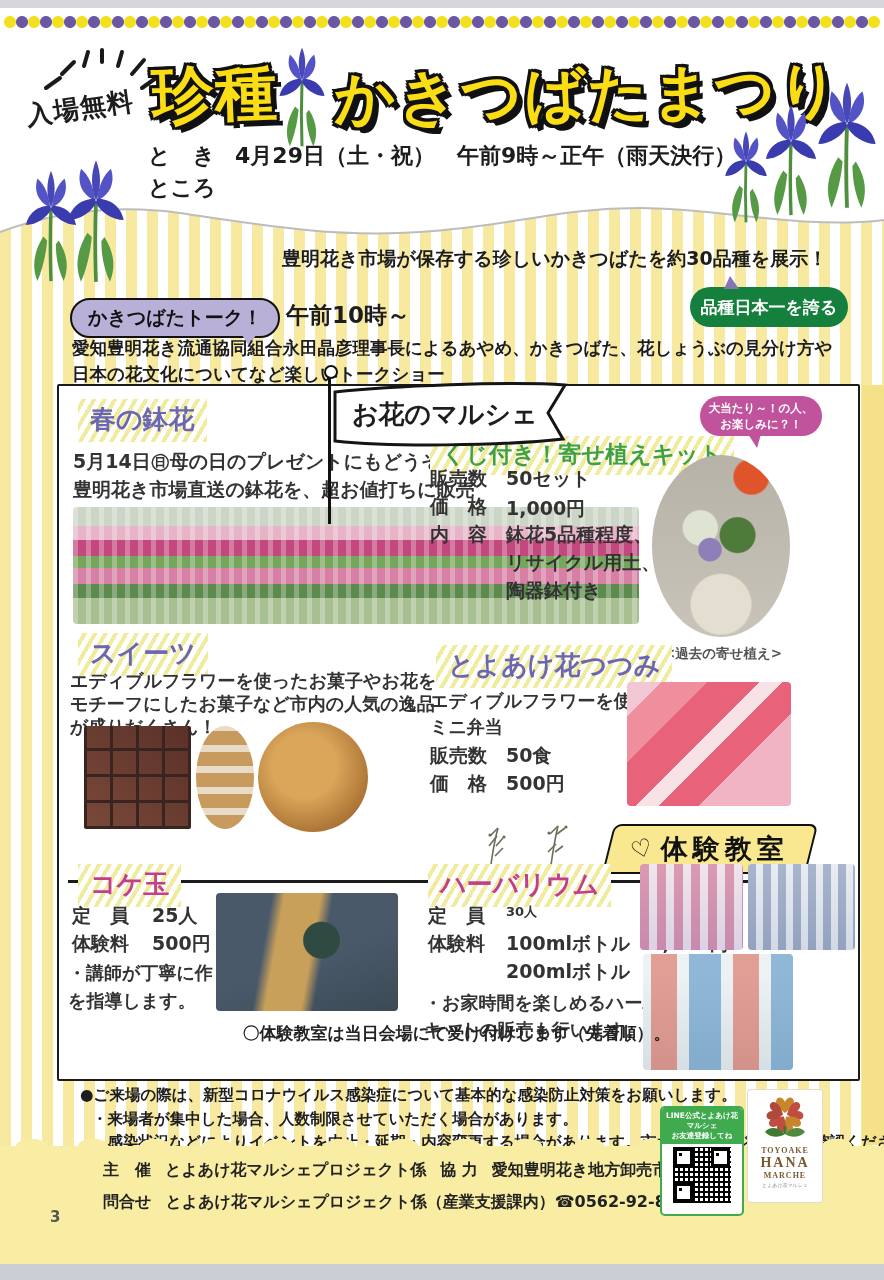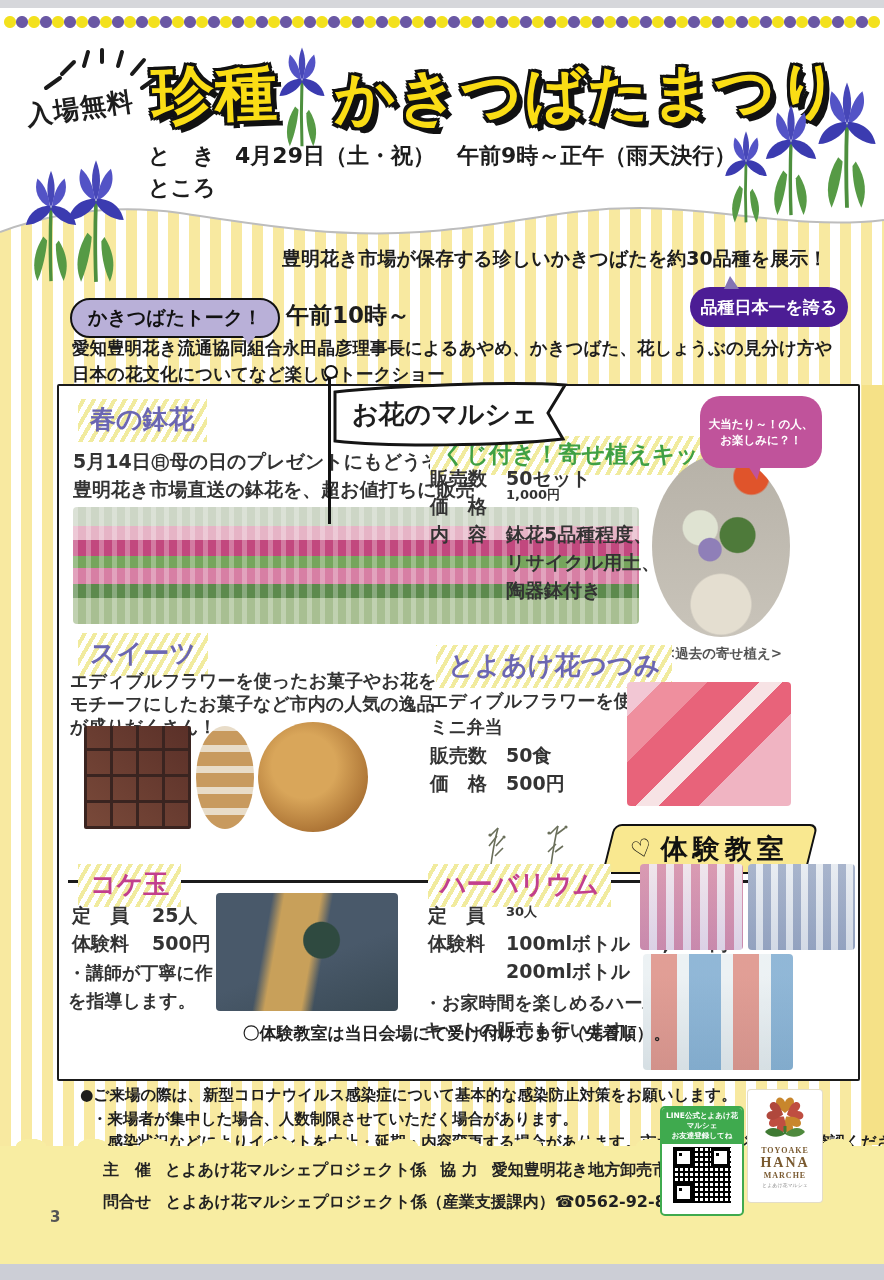--- a/index.html
+++ b/index.html
@@ -23,26 +23,26 @@
   .side-band{position:absolute;left:862px;top:385px;width:22px;height:760px;background:#f5e187;}
   .wave{position:absolute;left:0;top:196px;width:884px;height:46px;}
   
   .big-title{position:absolute;font-weight:bold;color:#fadd15;letter-spacing:1px;
     text-shadow:3px 3px 0 #111,-3px -3px 0 #111,3px -3px 0 #111,-3px 3px 0 #111,3px 0 0 #111,-3px 0 0 #111,0 3px 0 #111,0 -3px 0 #111,6px 6px 0 #111;}
   
   .pill{position:absolute;background:#b9b0d8;border:2.5px solid #111;border-radius:22px;
     padding:5px 16px;font-weight:bold;color:#111;font-size:19px;}
   .pill .tail{position:absolute;right:22px;bottom:-10px;width:0;height:0;
     border-left:7px solid transparent;border-right:7px solid transparent;border-top:11px solid #b9b0d8;}
-  .bubble-purple{position:absolute;background:#4c1d95;border-radius:22px;color:#fff;
+  .bubble-purple{position:absolute;background:#15803d;border-radius:22px;color:#fff;
     font-weight:bold;font-size:17px;text-align:center;line-height:40px;}
   .bubble-purple .tailup{position:absolute;left:34px;top:-11px;width:0;height:0;
     border-left:6px solid transparent;border-right:9px solid transparent;border-bottom:13px solid #8474b4;}
   .bubble-pink{position:absolute;background:#c0539b;border-radius:20px;color:#fff;
-    font-weight:bold;font-size:11.5px;text-align:center;padding:20px 6px;line-height:1.4;}
+    font-weight:bold;font-size:11.5px;text-align:center;padding:4px 6px;line-height:1.4;}
   .bubble-pink .taildn{position:absolute;left:48px;bottom:-12px;width:0;height:0;
     border-left:9px solid transparent;border-right:4px solid transparent;border-top:14px solid #c0539b;}
   
   .mainbox{position:absolute;left:57px;top:384px;width:799px;height:693px;background:#fff;
     border:2.5px solid #1b1b1b;border-radius:2px;}
   .hl{position:absolute;padding:3px 12px 5px;font-weight:bold;font-size:26px;white-space:nowrap;
     background:repeating-linear-gradient(-60deg,#f1eb9e 0 4px,#ffffff 4px 9px);}
   .c-purple{color:#6b66b2;}.c-green{color:#3fa044;}.c-magenta{color:#c23f8e;}
   .photo{position:absolute;border-radius:4px;}
   .divider{position:absolute;left:68px;top:880px;width:775px;height:3px;background:#1b1b1b;}
@@ -178,21 +178,21 @@
   <div class="t" style="left:73px;top:478px;font-size:19px">豊明花き市場直送の鉢花を、超お値打ちに販売</div>
   <div class="photo" style="left:73px;top:507px;width:566px;height:117px;
        background:linear-gradient(180deg,#cdd6c6 0 16%,#e6b4c6 16% 28%,#c2487e 28% 42%,#76a55c 42% 52%,#d77fa4 52% 66%,#5d8a4d 66% 78%,#a8bf92 78% 100%);">
     <div style="width:100%;height:100%;background:repeating-linear-gradient(90deg,rgba(255,255,255,.28) 0 5px,rgba(0,0,0,0) 5px 13px)"></div>
   </div>
 
   <div class="hl c-green" style="left:430px;top:436px;font-size:23px">くじ付き！寄せ植えキット</div>
   <div class="t" style="left:430px;top:467px;font-size:19px">販売数</div>
   <div class="t" style="left:506px;top:467px;font-size:19px">50セット</div>
   <div class="t" style="left:430px;top:495px;font-size:19px">価　格</div>
-  <div class="t" style="left:506px;top:487px;font-size:13px">1,000円</div>
+  <div class="t" style="left:506px;top:497px;font-size:19px">1,000円</div>
   <div class="t" style="left:430px;top:523px;font-size:19px">内　容</div>
   <div class="t" style="left:506px;top:523px;font-size:19px">鉢花5品種程度、</div>
   <div class="t" style="left:506px;top:551px;font-size:19px">リサイクル用土、</div>
   <div class="t" style="left:506px;top:579px;font-size:19px">陶器鉢付き</div>
 
   <div class="bubble-pink" style="left:700px;top:396px;width:110px;z-index:5">
     <span>大当たり～！の人、</span><br>
     <span>お楽しみに？！</span>
     <span class="taildn"></span>
   </div>

